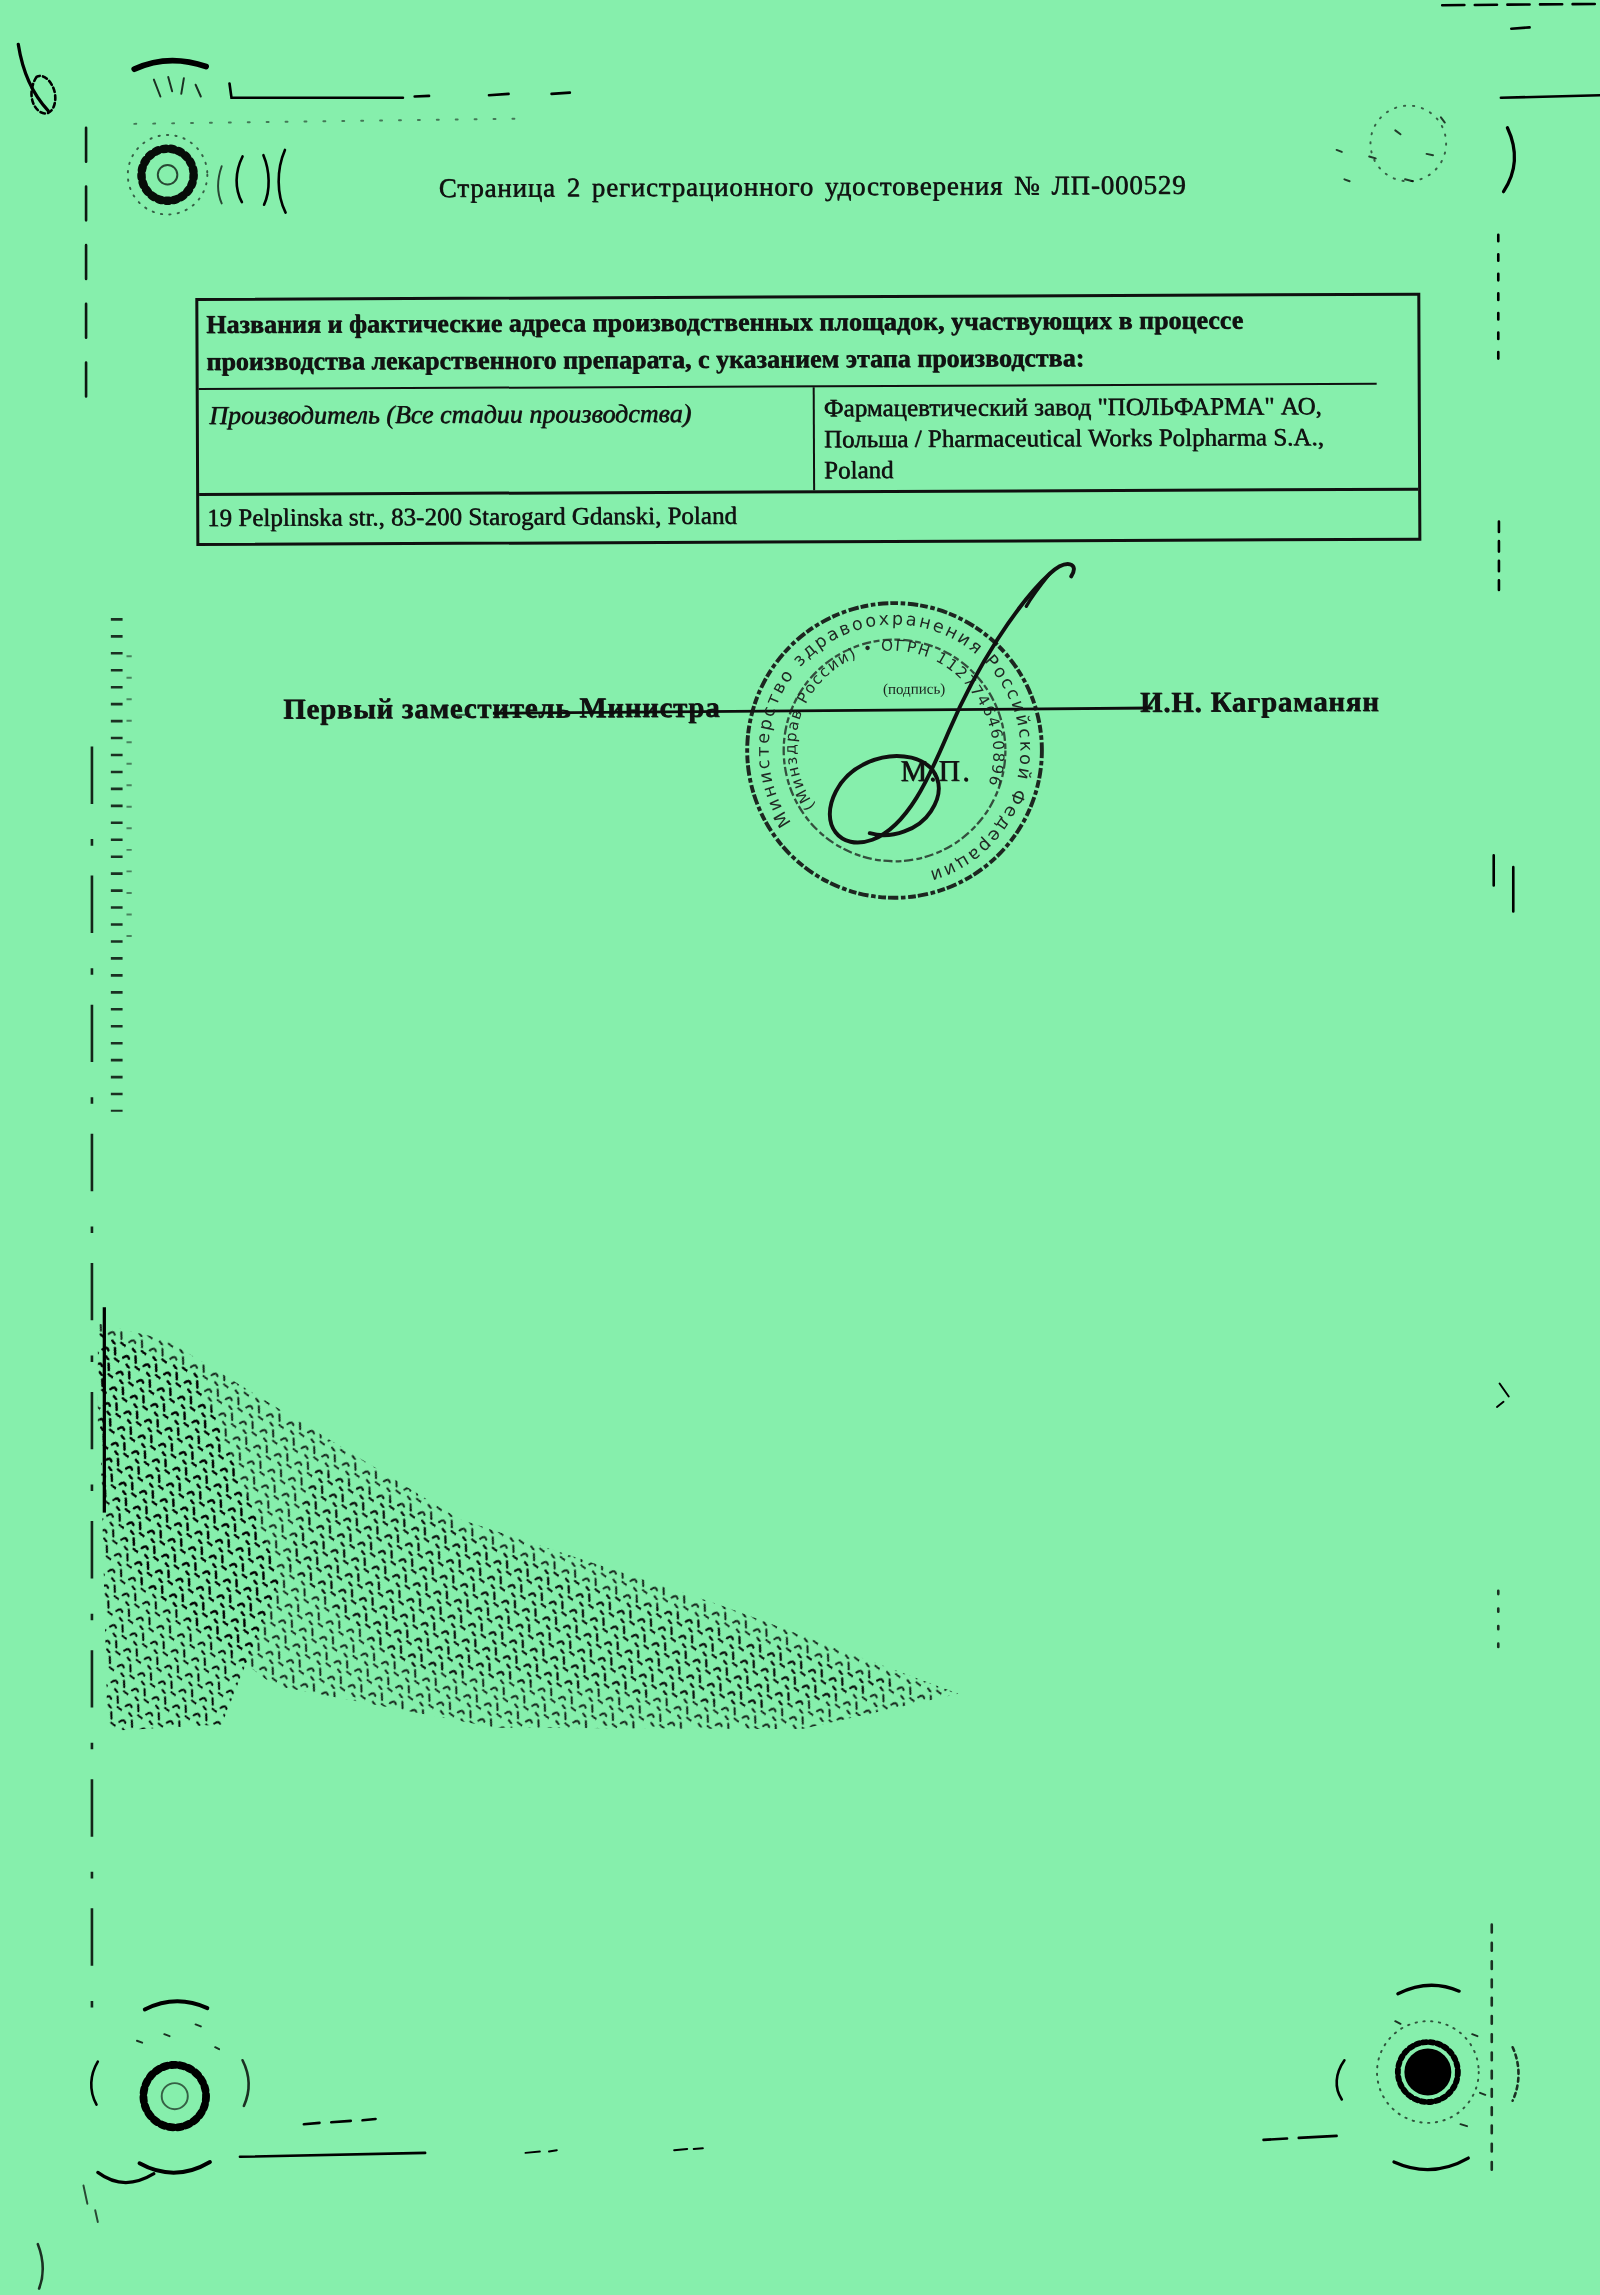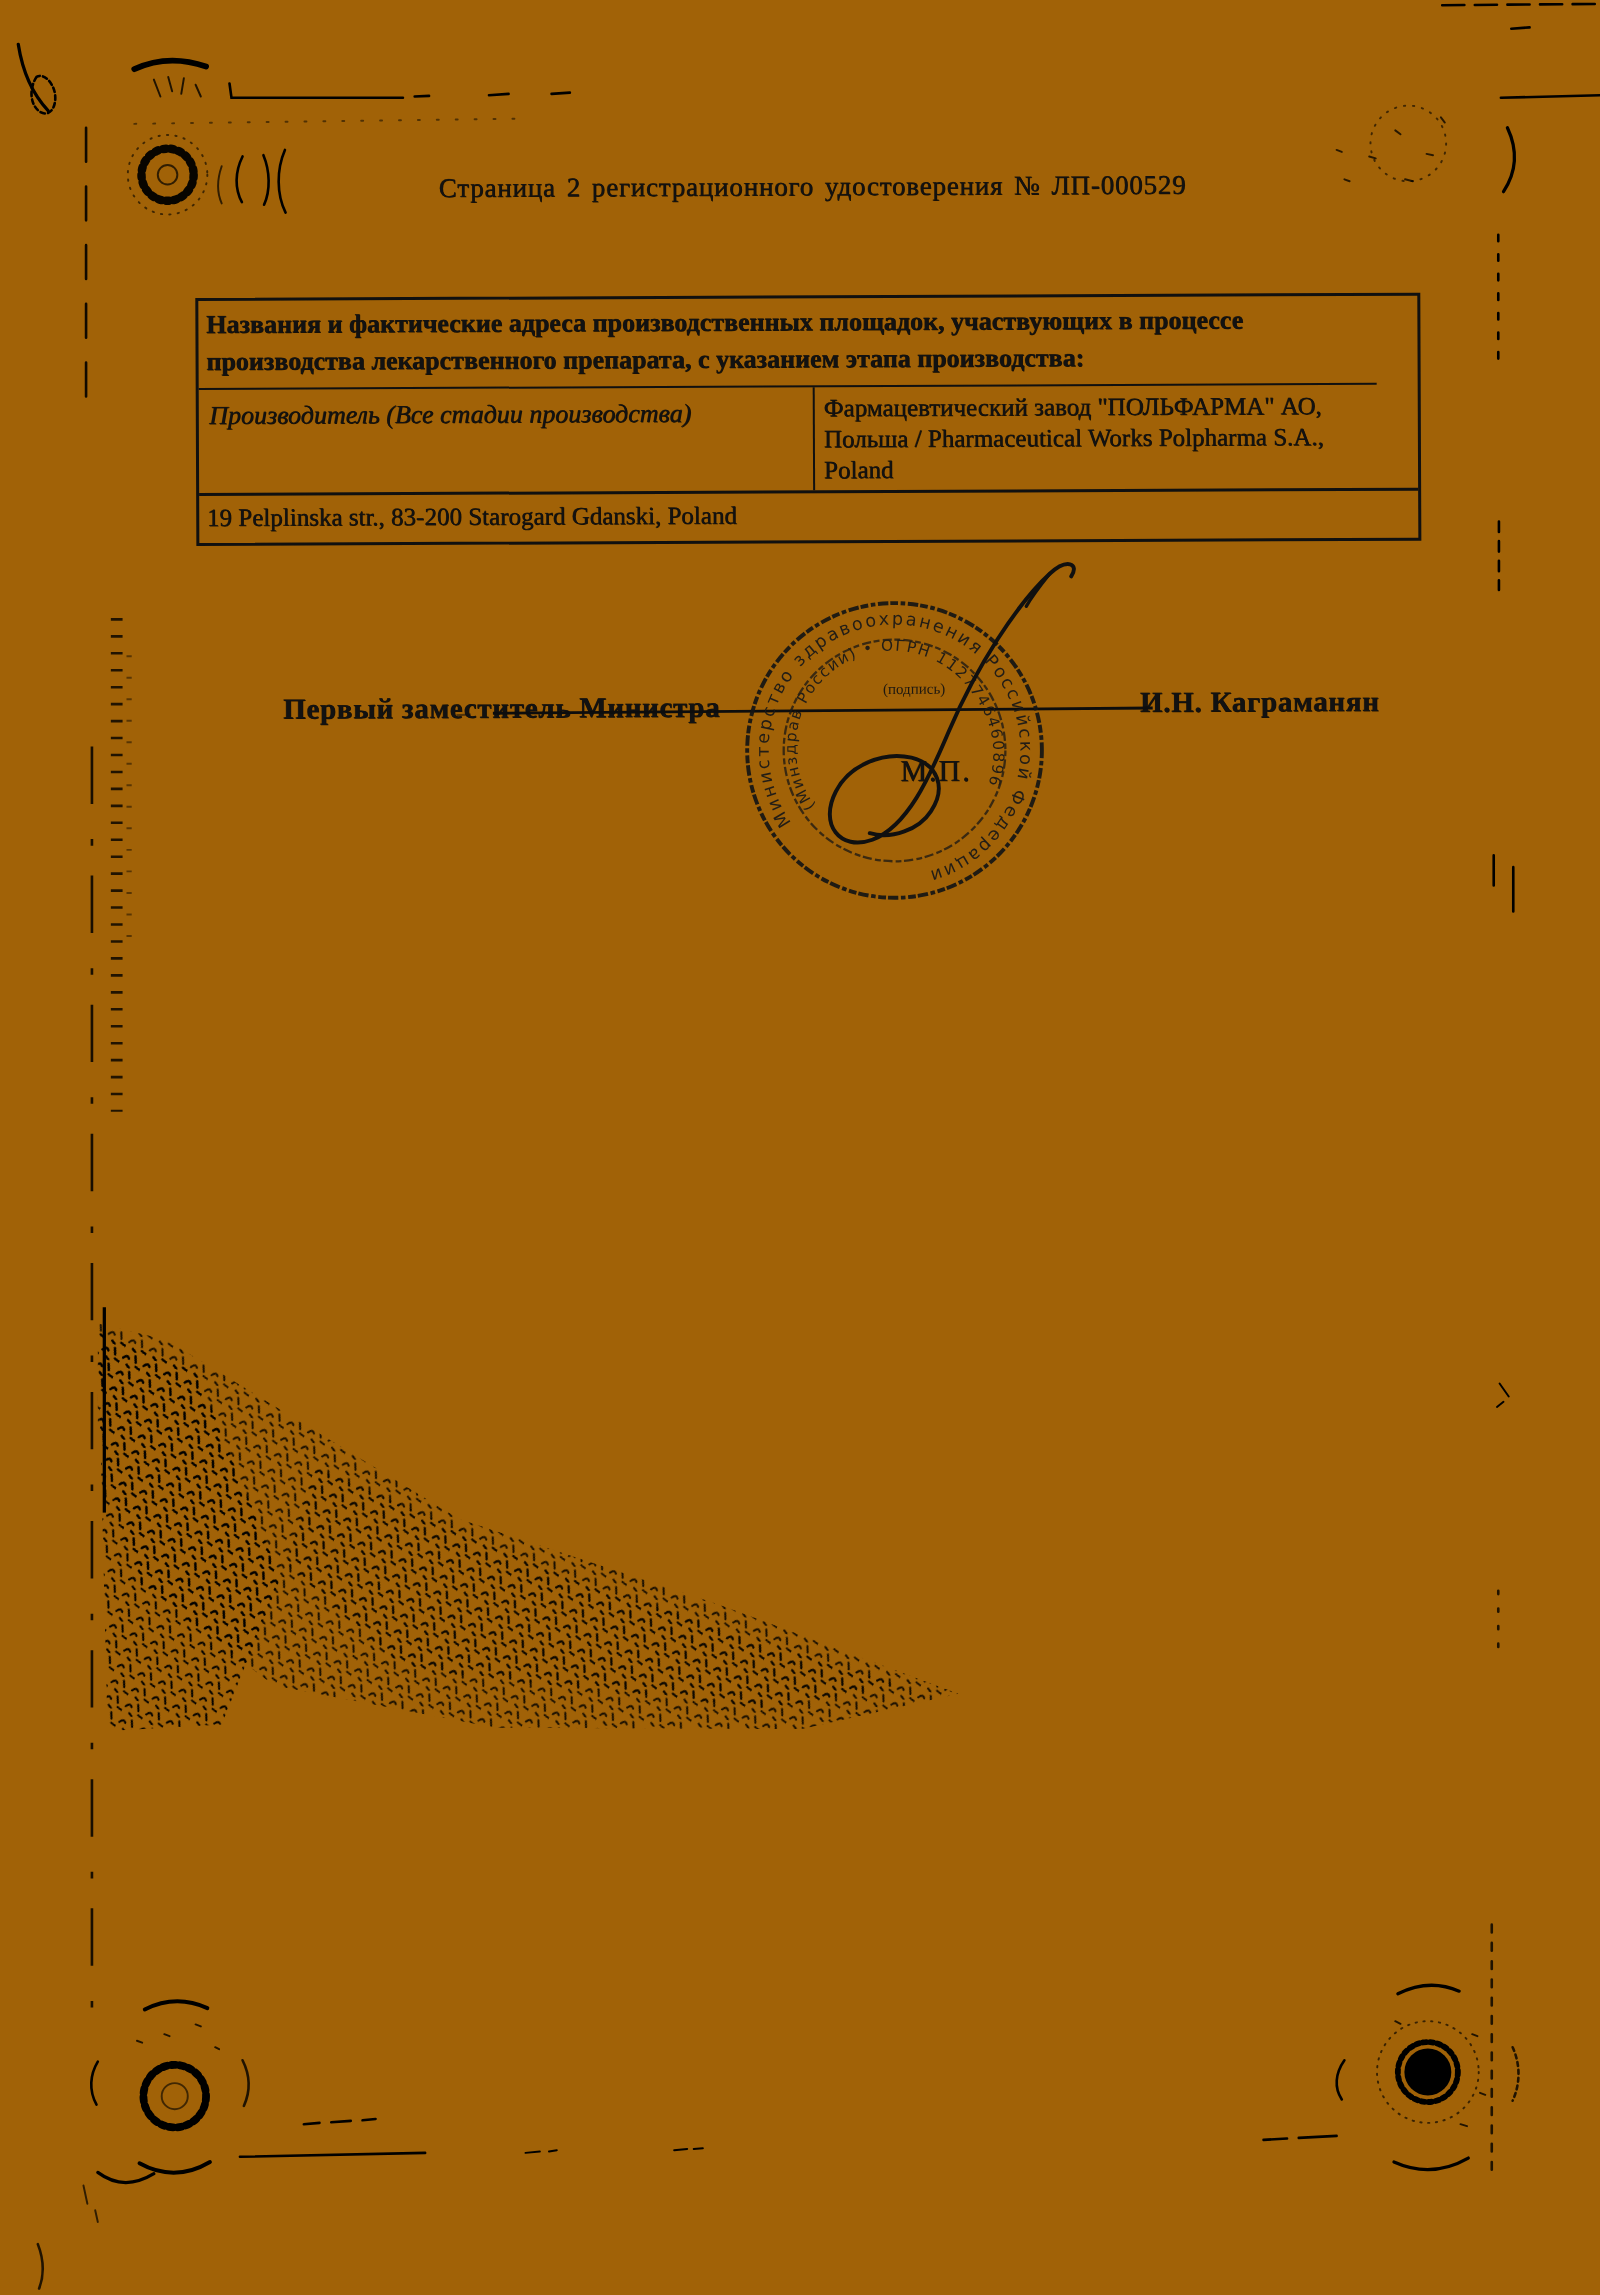--- a/index.html
+++ b/index.html
@@ -1,19 +1,19 @@
 <!DOCTYPE html>
 <html style="font-size:10.4px"><head>
 <meta charset="utf-8">
 <style>
   html,body{margin:0;padding:0;background:#e8e8e8;}
   #page{
     position:relative;
     width:1600px;height:2295px;
-    background:#a16207;
+    background:#86efac;
     overflow:hidden;
     font-family:"Liberation Serif", serif;
     color:#121212;
   }
   .inky{ text-shadow:0.5px 0.5px 0 rgba(0,0,0,.8), -0.3px -0.1px 0 rgba(0,0,0,.4); }
   .content{ position:absolute; inset:0; transform:rotate(-0.25deg); transform-origin:55% 0; }
 
   .page-header{
     position:absolute; left:438px; top:171px;
     font-size:27px; letter-spacing:0.8px; word-spacing:3.3px;

